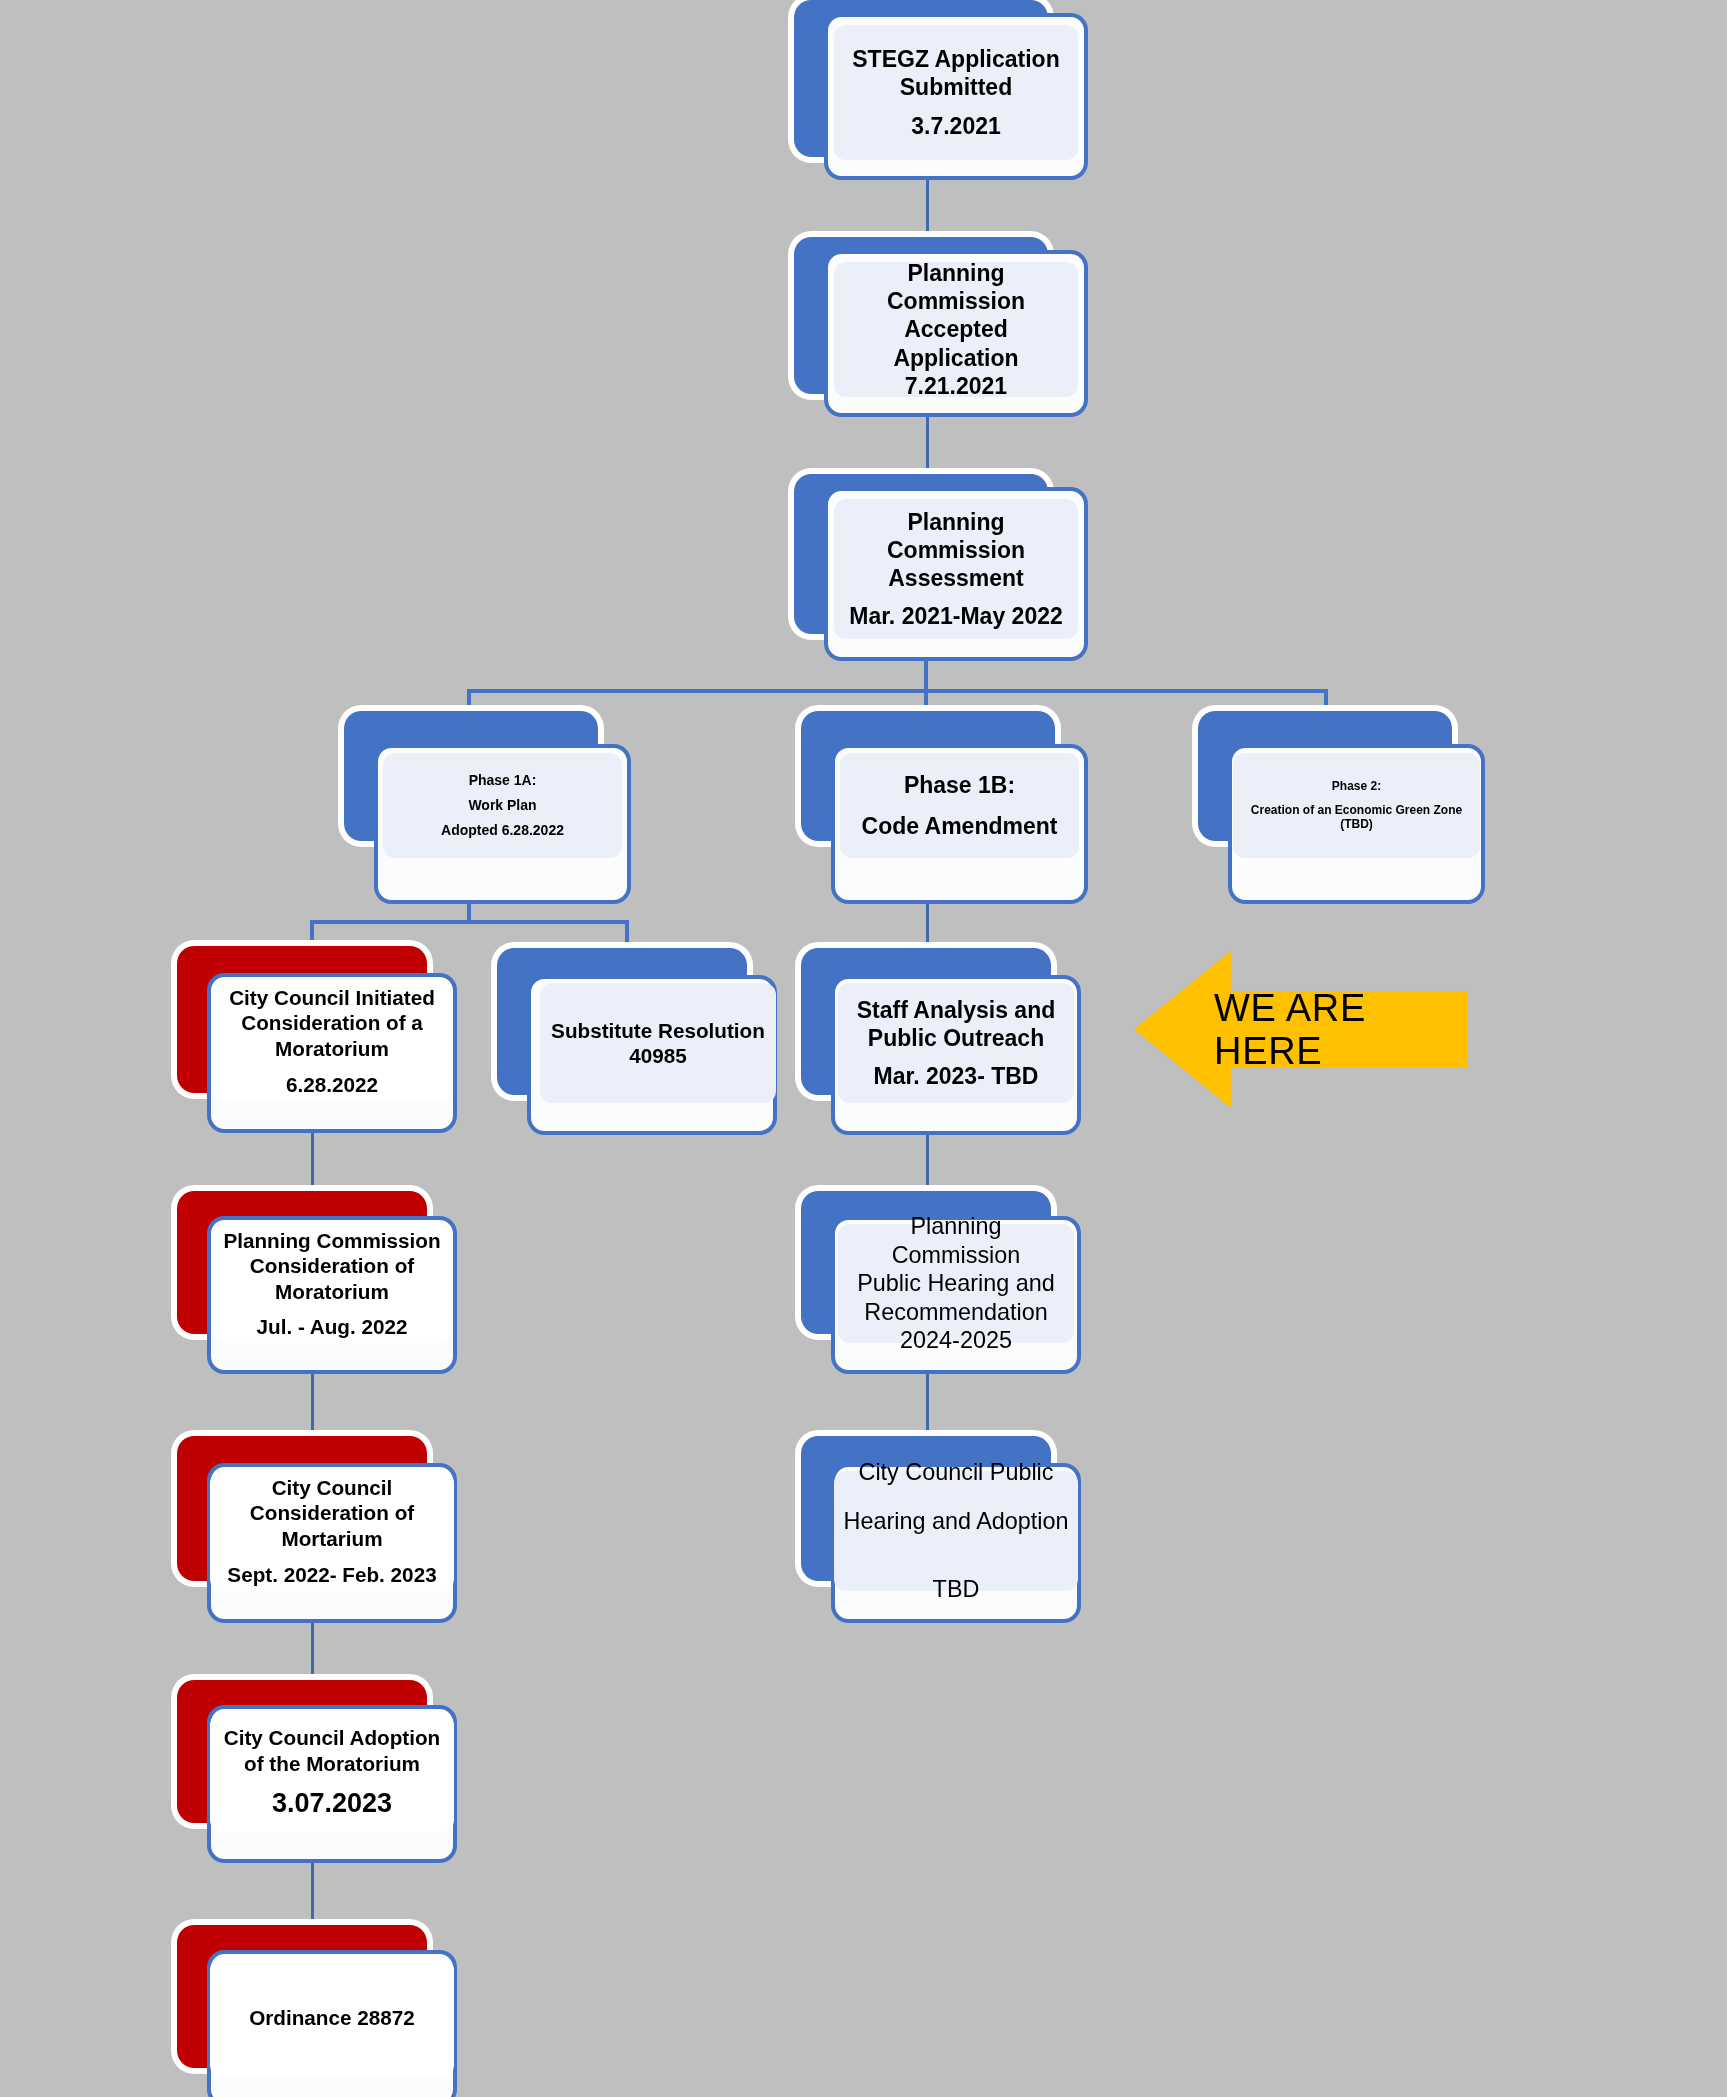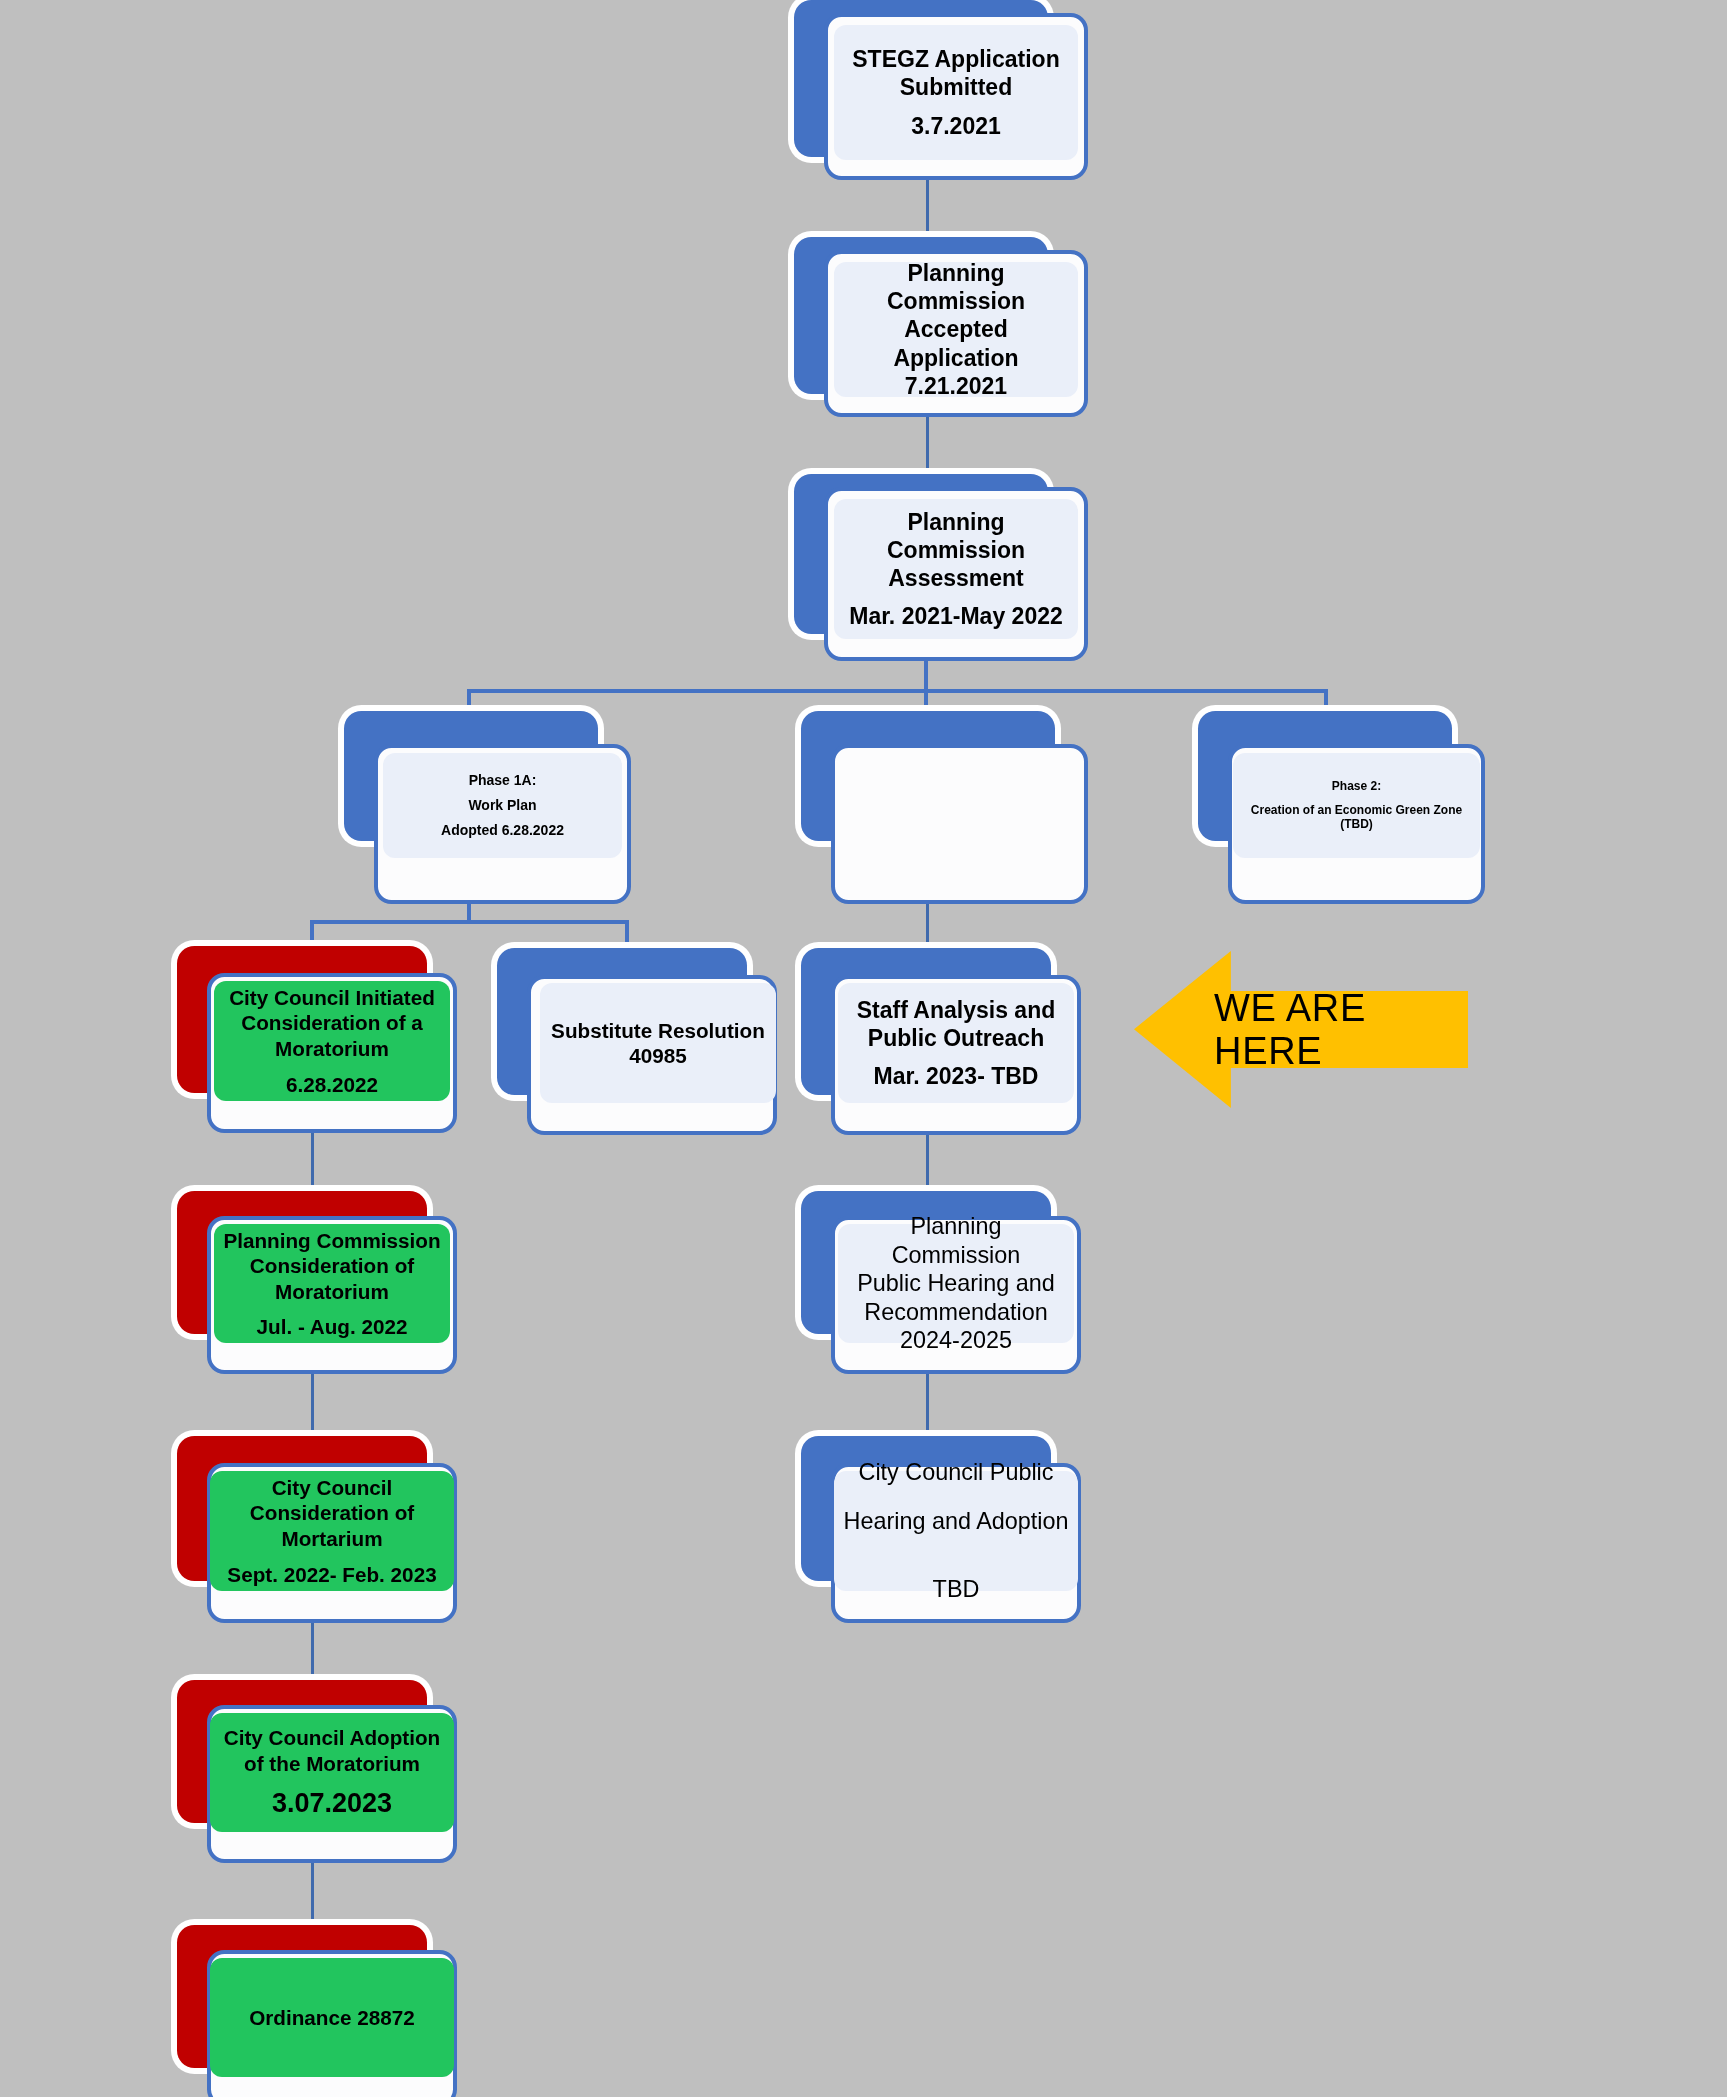--- a/index.html
+++ b/index.html
@@ -44,21 +44,21 @@
     color:#000;
     padding:4px 9.3px;
   }
   .node .line{display:block;width:100%;line-height:1.22;}
 
   
   .blue .back{background:#4472c4;}
   .blue .panel{background:#eaeff9;}
   
   .red  .back{background:#c00000;}
-  .red  .panel{background:#22c55e;}
+  .red  .panel{background:#ffffff;}
   .t-md .line{font-size:23px;font-weight:bold;}
   .t-sm .line{font-size:14px;font-weight:bold;}
   .t-xs .line{font-size:12px;font-weight:bold;}
   .t-reg .line{font-size:23.4px;font-weight:normal;}
   .gap{height:10.7px;}
 
   
   #we-are-here{
     position:absolute;
     left:1134px;top:951px;
@@ -146,20 +146,25 @@
       <div style="height:8px"></div>
       <span class="line">Work Plan</span>
       <div style="height:8px"></div>
       <span class="line">Adopted 6.28.2022</span>
     </div>
   </div>
 
   <div class="node blue" style="left:801px;top:711px;width:287px;height:194px;">
     <div class="back" style="width:254px;height:130px;"></div>
     <div class="front" style="left:30px;top:33px;width:257px;height:160px;"></div>
+    <div class="panel t-md" style="left:39px;top:42px;width:239px;height:105px;">
+      <span class="line">Phase 1B:</span>
+      <div style="height:13.3px"></div>
+      <span class="line">Code Amendment</span>
+    </div>
   </div>
 
   <div class="node blue" style="left:1198px;top:711px;width:287px;height:194px;">
     <div class="back" style="width:254px;height:130px;"></div>
     <div class="front" style="left:30px;top:33px;width:257px;height:160px;"></div>
     <div class="panel t-xs" style="left:35px;top:42px;width:247px;height:105px;">
       <span class="line">Phase 2:</span>
       <div style="height:9.3px"></div>
       <span class="line">Creation of an Economic Green Zone</span>
       <span class="line">(TBD)</span>

